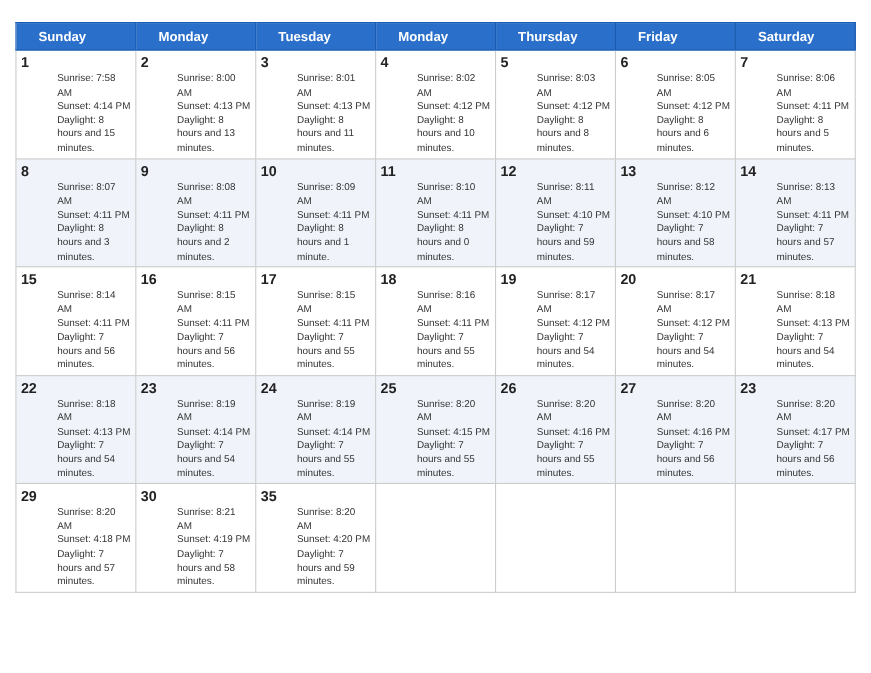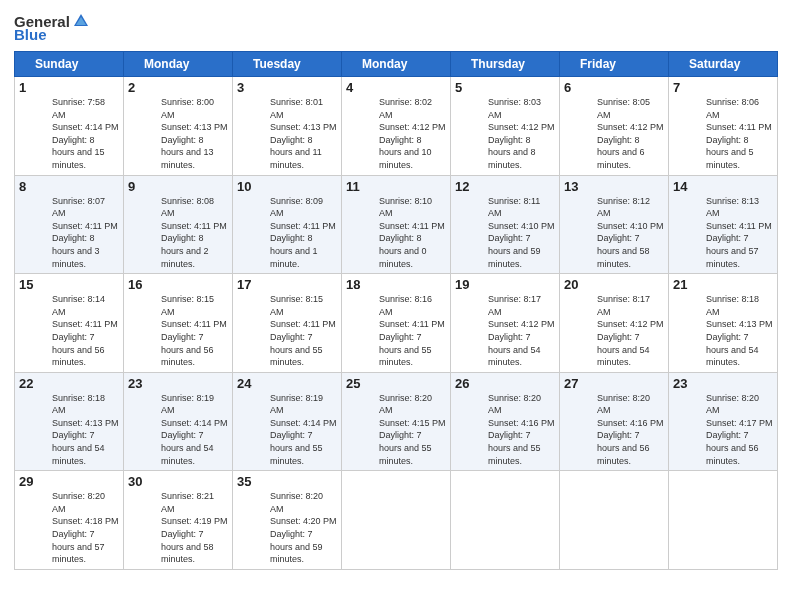--- a/index.html
+++ b/index.html
@@ -89,30 +89,20 @@
     }
     .row-alt td {
       background: #f0f4fa;
     }
   </style>
 </head>
 <body>
 
 <div class="container">
   <div class="header">
-    <div class="logo">
-      <div class="logo-text">
-        <span style="font-size:15px;font-weight:bold;color:#333;">General</span>
-        <svg width="18" height="18" viewBox="0 0 18 18">
-          <polygon points="9,2 16,14 2,14" fill="#2a6fc9"></polygon>
-          <polygon points="9,5 14,13 4,13" fill="#5ba3e0"></polygon>
-        </svg>
-      </div>
-      <span style="font-size:15px;font-weight:bold;color:#2a6fc9;margin-top:-4px;">Blue</span>
-    </div>
   </div>
 
   <table class="calendar">
     <thead>
       <tr>
       <th>Sunday</th>
           <th>Monday</th>
           <th>Tuesday</th>
           <th>Monday</th>
           <th>Thursday</th>

